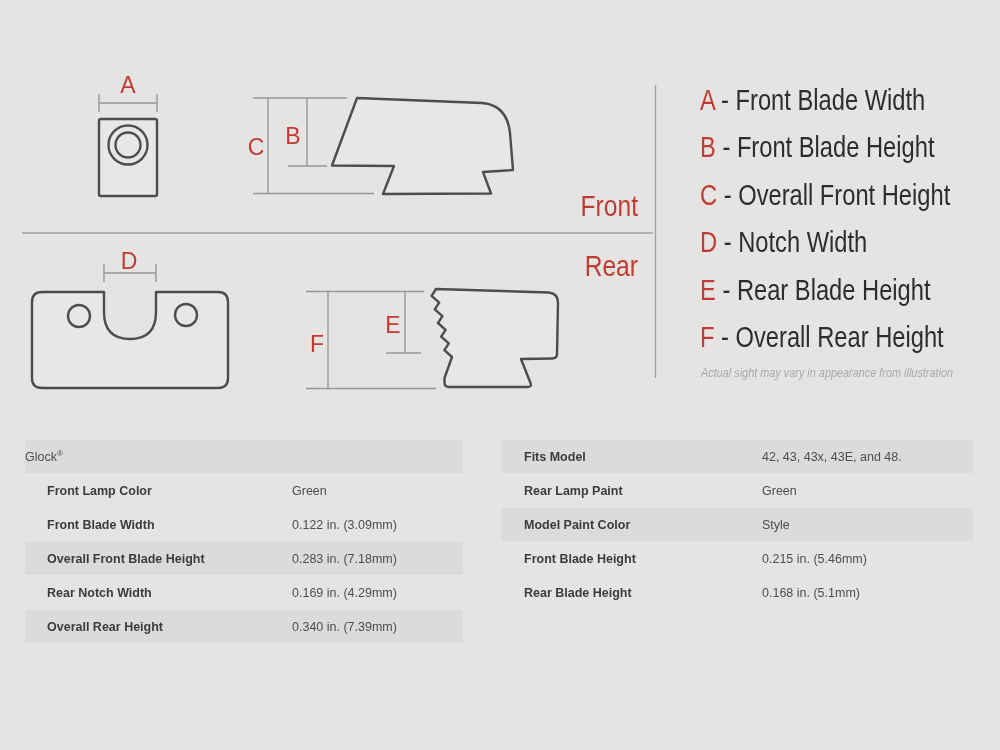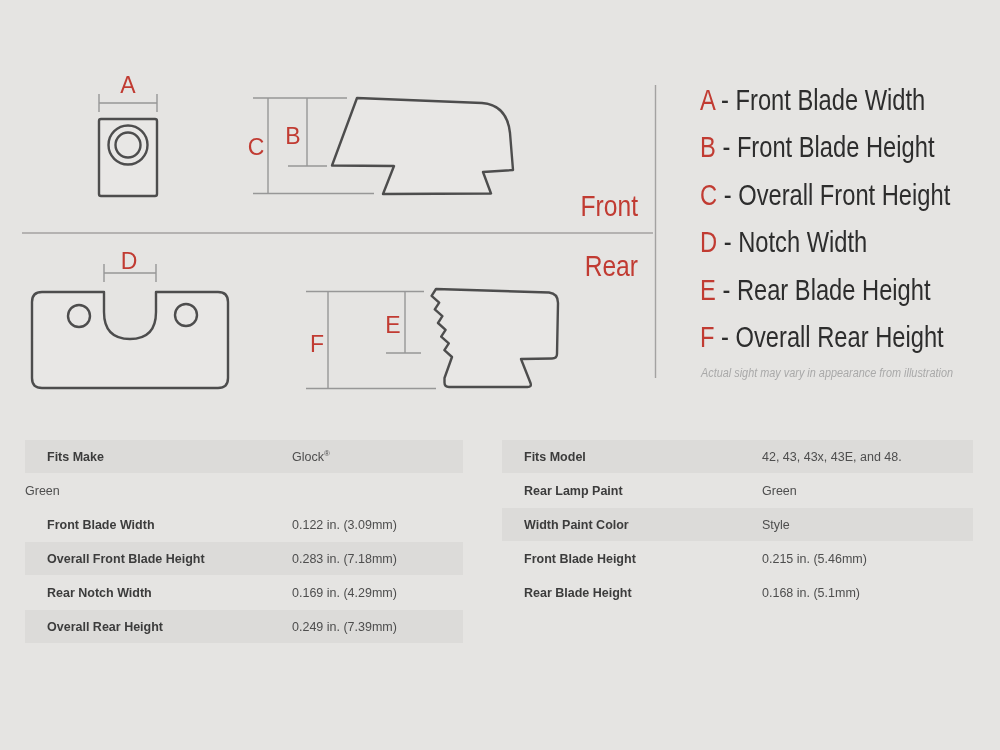--- a/index.html
+++ b/index.html
@@ -104,55 +104,55 @@
     <div class="legend-item"><span class="legend-letter">B</span><span class="legend-sep"> - </span><span>Front Blade Height</span></div>
     <div class="legend-item"><span class="legend-letter">C</span><span class="legend-sep"> - </span><span>Overall Front Height</span></div>
     <div class="legend-item"><span class="legend-letter">D</span><span class="legend-sep"> - </span><span>Notch Width</span></div>
     <div class="legend-item"><span class="legend-letter">E</span><span class="legend-sep"> - </span><span>Rear Blade Height</span></div>
     <div class="legend-item"><span class="legend-letter">F</span><span class="legend-sep"> - </span><span>Overall Rear Height</span></div>
   </div>
   <div class="note">Actual sight may vary in appearance from illustration</div>
 
   <div class="spec-table left">
     <div class="spec-row odd">
-      <div class="spec-label">Fits Make</div>
       <div class="spec-value"><span>Glock</span><sup>®</sup></div>
     </div>
     <div class="spec-row">
+      <div class="spec-label">Front Lamp Color</div>
       <div class="spec-value"><span>Green</span><sup></sup></div>
     </div>
     <div class="spec-row">
       <div class="spec-label">Front Blade Width</div>
       <div class="spec-value"><span>0.122 in. (3.09mm)</span><sup></sup></div>
     </div>
     <div class="spec-row odd">
       <div class="spec-label">Overall Front Blade Height</div>
       <div class="spec-value"><span>0.283 in. (7.18mm)</span><sup></sup></div>
     </div>
     <div class="spec-row">
       <div class="spec-label">Rear Notch Width</div>
       <div class="spec-value"><span>0.169 in. (4.29mm)</span><sup></sup></div>
     </div>
     <div class="spec-row odd">
       <div class="spec-label">Overall Rear Height</div>
-      <div class="spec-value"><span>0.249 in. (7.39mm)</span><sup></sup></div>
+      <div class="spec-value"><span>0.340 in. (7.39mm)</span><sup></sup></div>
     </div>
   </div>
 
   <div class="spec-table right">
     <div class="spec-row odd">
       <div class="spec-label">Fits Model</div>
       <div class="spec-value"><span>42, 43, 43x, 43E, and 48.</span><sup></sup></div>
     </div>
     <div class="spec-row">
       <div class="spec-label">Rear Lamp Paint</div>
       <div class="spec-value"><span>Green</span><sup></sup></div>
     </div>
     <div class="spec-row odd">
-      <div class="spec-label">Width Paint Color</div>
+      <div class="spec-label">Model Paint Color</div>
       <div class="spec-value"><span>Style</span><sup></sup></div>
     </div>
     <div class="spec-row">
       <div class="spec-label">Front Blade Height</div>
       <div class="spec-value"><span>0.215 in. (5.46mm)</span><sup></sup></div>
     </div>
     <div class="spec-row">
       <div class="spec-label">Rear Blade Height</div>
       <div class="spec-value"><span>0.168 in. (5.1mm)</span><sup></sup></div>
     </div>

